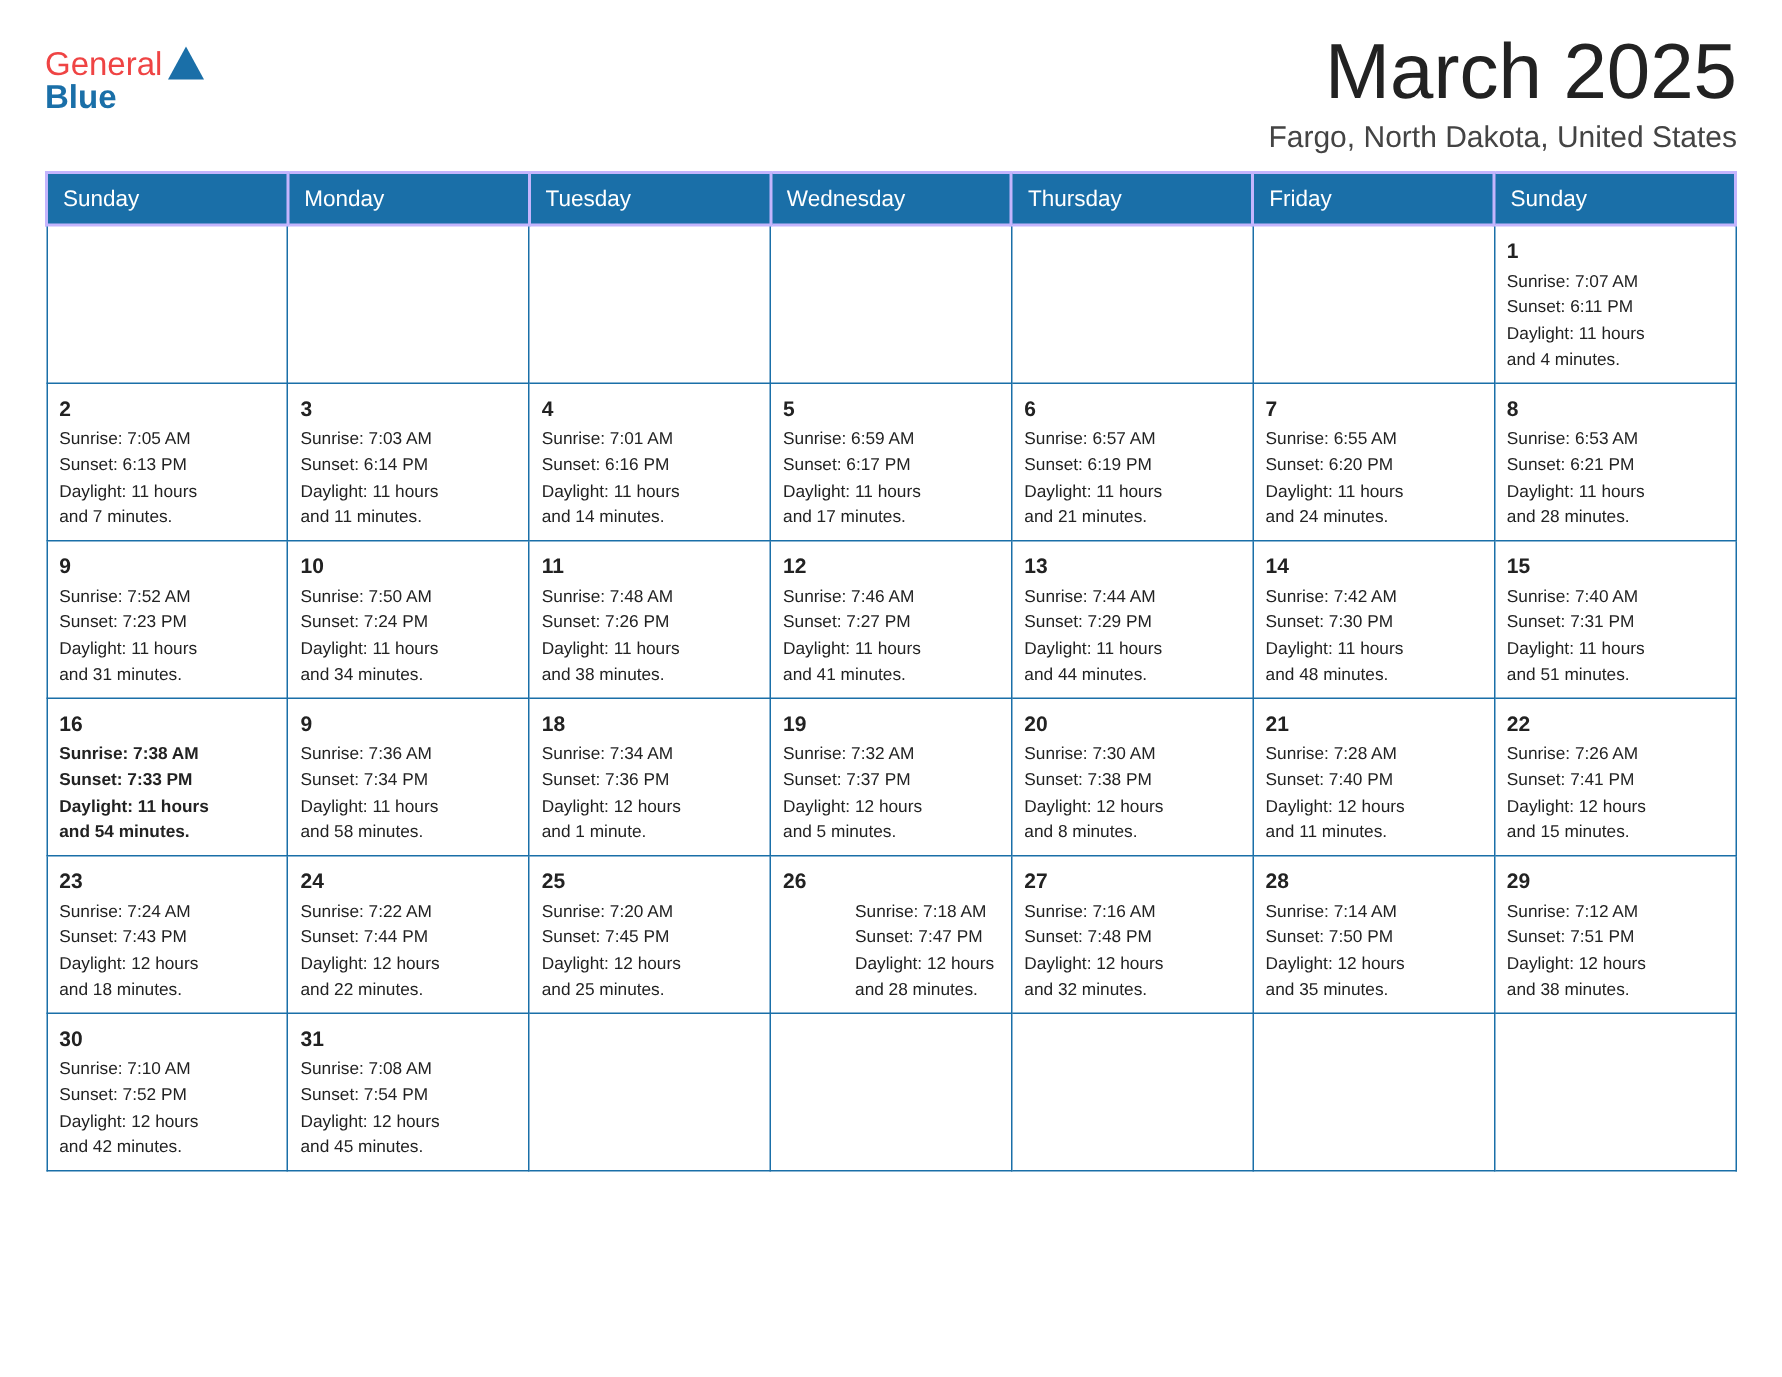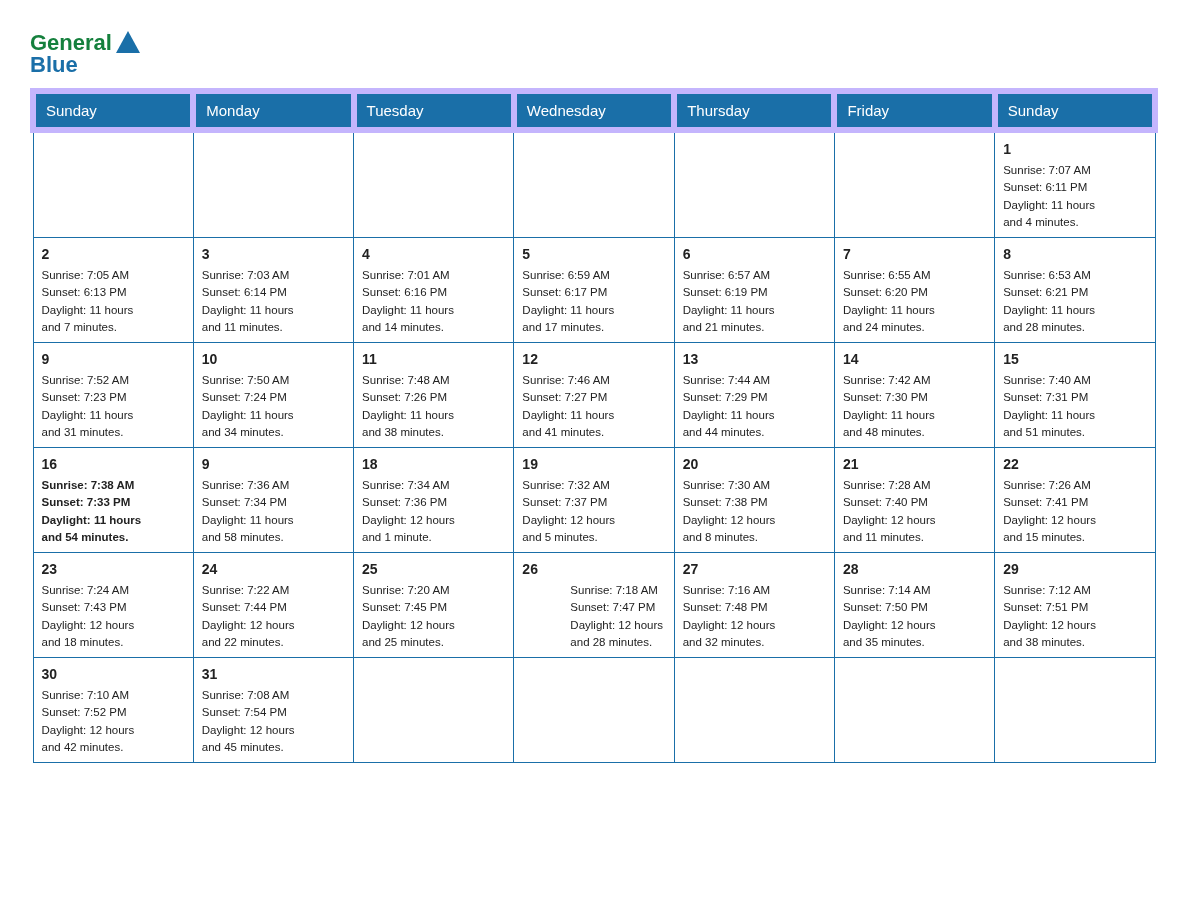--- a/index.html
+++ b/index.html
@@ -21,22 +21,22 @@
       flex-direction: column;
       align-items: flex-start;
       padding-top: 10px;
     }
     .logo-top {
       display: flex;
       align-items: center;
     }
     .logo-general {
       font-size: 22px;
-      font-weight: bold;
-      color: #15803d;
+      font-weight: normal;
+      color: #ef4444;
     }
     .logo-triangle {
       width: 0;
       height: 0;
       border-left: 12px solid transparent;
       border-right: 12px solid transparent;
       border-bottom: 22px solid #1a6fa8;
       margin-left: 4px;
       margin-bottom: 2px;
     }
@@ -65,21 +65,21 @@
       border-collapse: collapse;
       border: 1px solid #1a6fa8;
     }
     .calendar th {
       background-color: #1a6fa8;
       color: #fff;
       font-size: 15px;
       font-weight: normal;
       padding: 8px 10px;
       text-align: left;
-      border: 6px solid #c4b5fd;
+      border: 2px solid #c4b5fd;
     }
     .calendar td {
       vertical-align: top;
       padding: 6px 8px;
       border: 1px solid #1a6fa8;
       width: 14.28%;
       min-height: 100px;
       font-size: 12px;
       color: #222;
       line-height: 1.5;
@@ -102,20 +102,24 @@
 </head>
 <body>
 
 <div class="header">
   <div class="logo">
     <div class="logo-top">
       <span class="logo-general">General</span>
       <div class="logo-triangle"></div>
     </div>
     <span class="logo-blue">Blue</span>
+  </div>
+  <div class="title-section">
+    <div class="month-title">March 2025</div>
+    <div class="location-title">Fargo, North Dakota, United States</div>
   </div>
 </div>
 
 <table class="calendar">
   <thead>
     <tr>
     <th>Sunday</th>
         <th>Monday</th>
         <th>Tuesday</th>
         <th>Wednesday</th>

